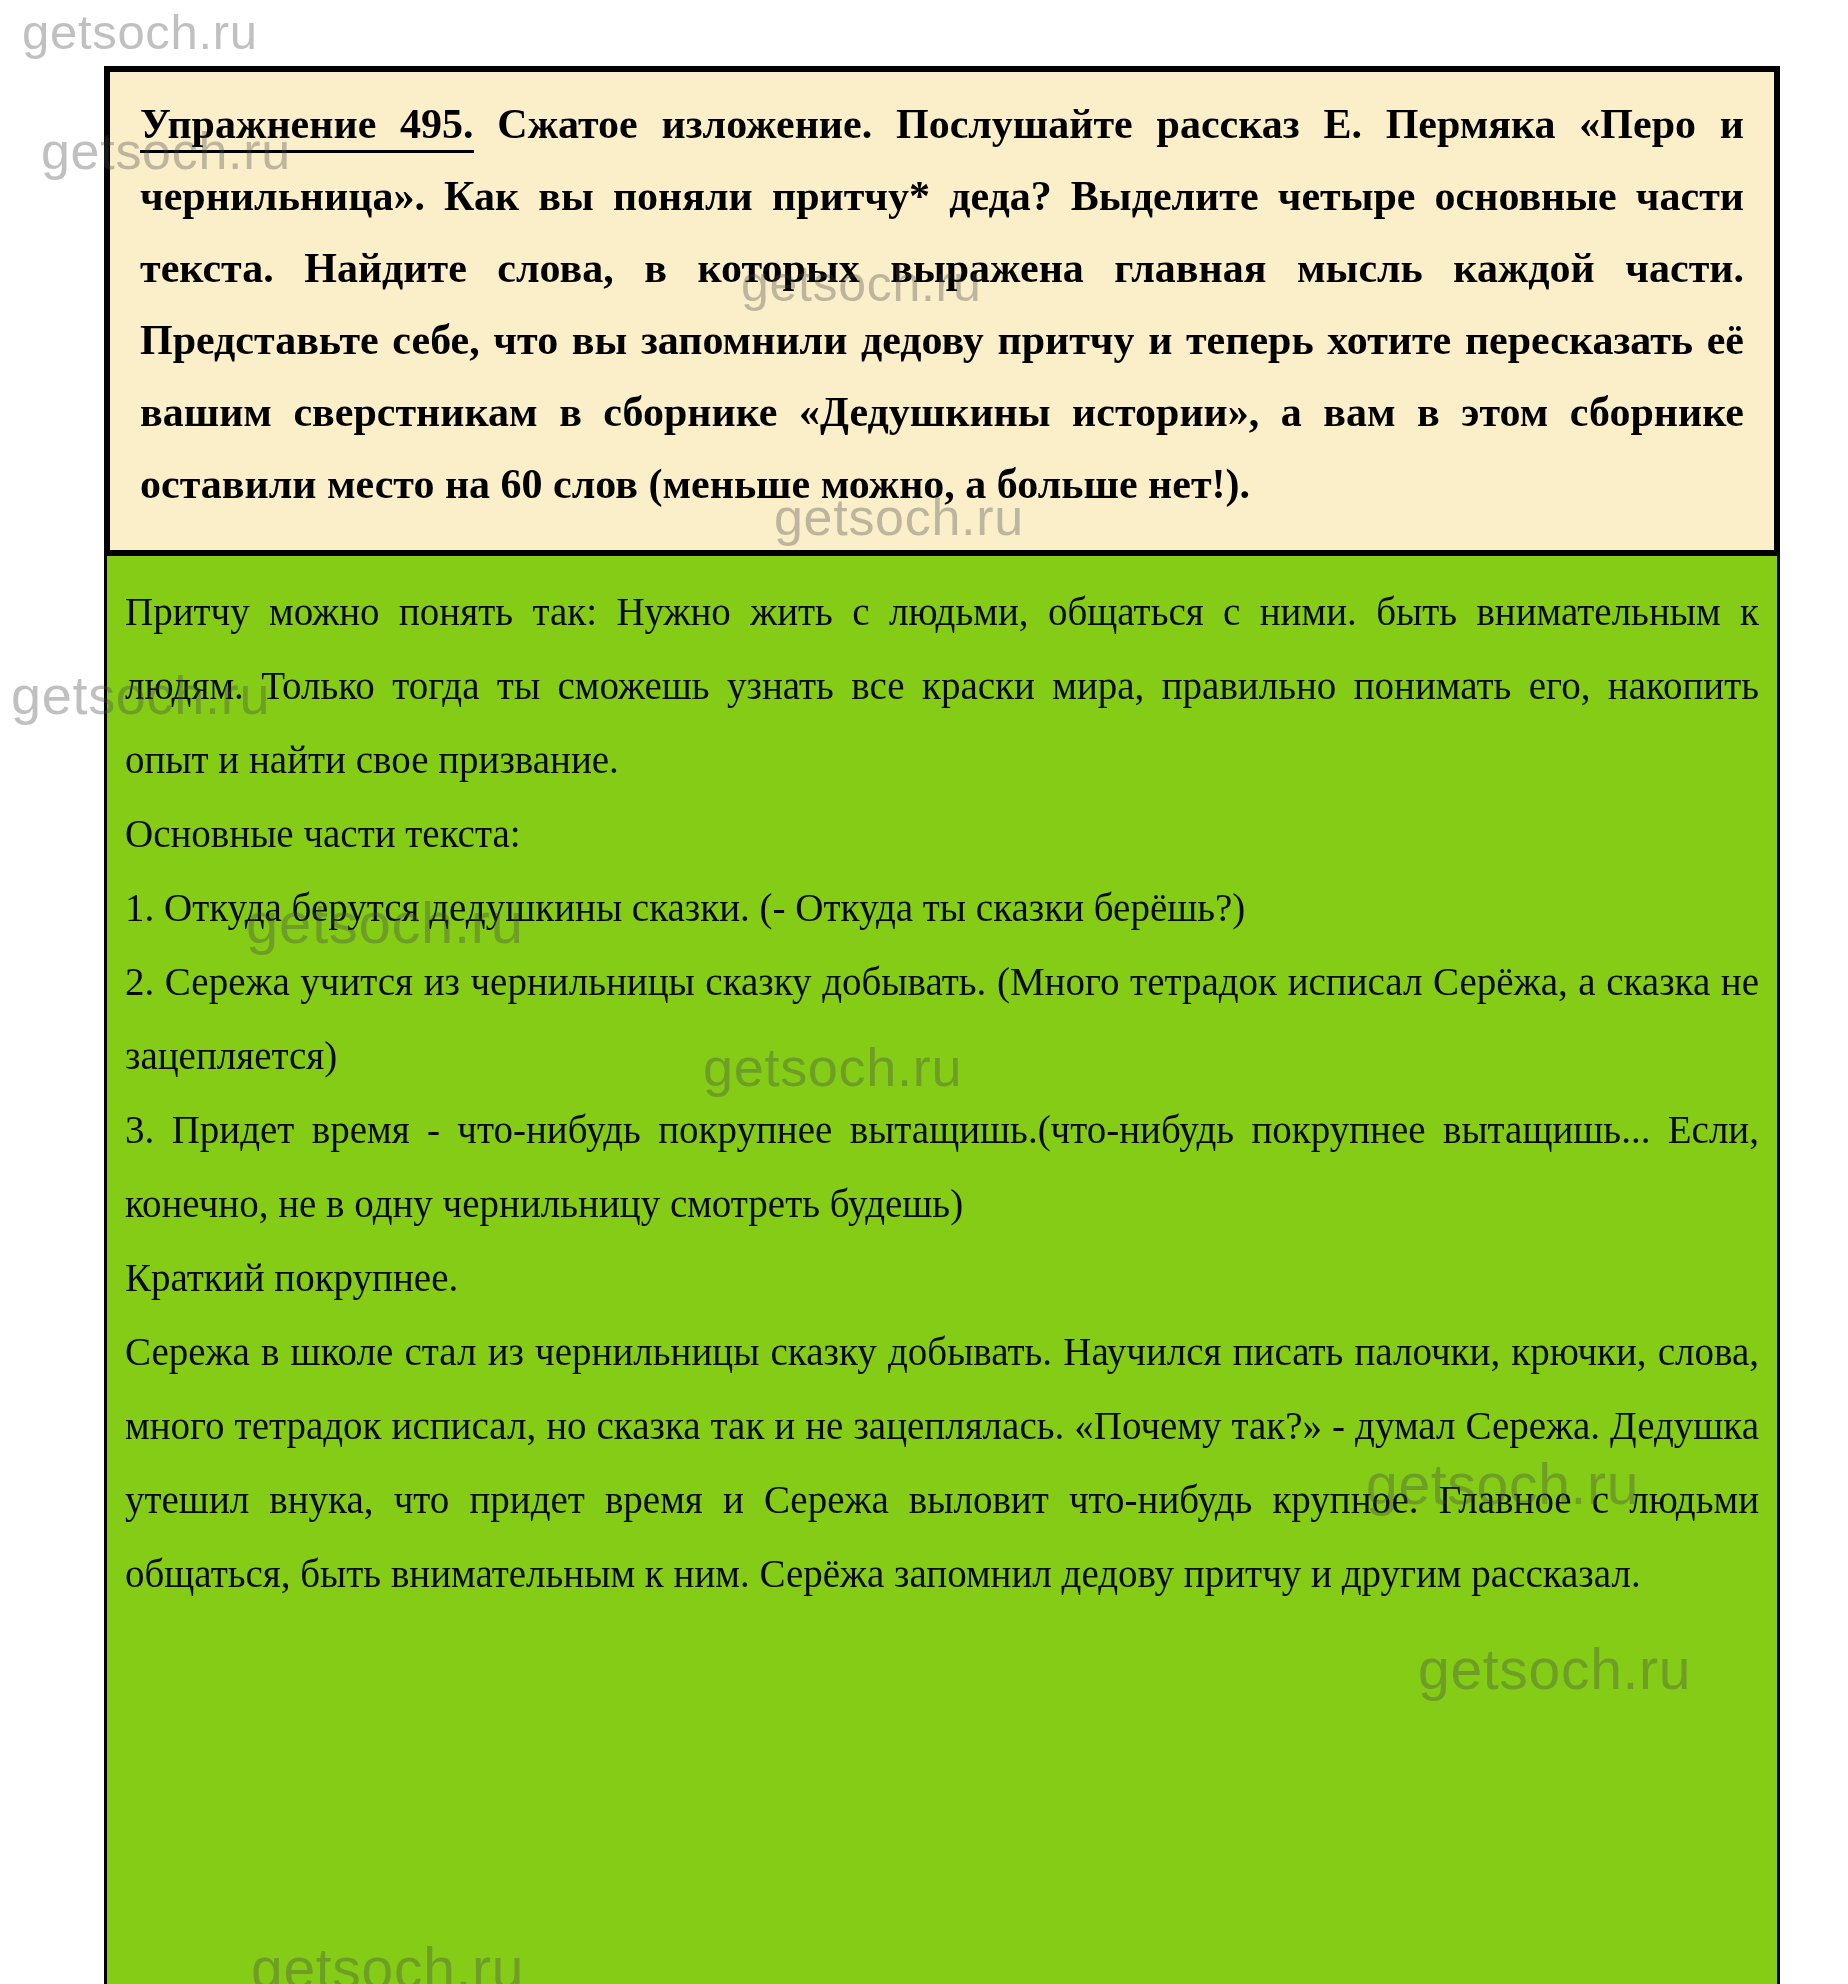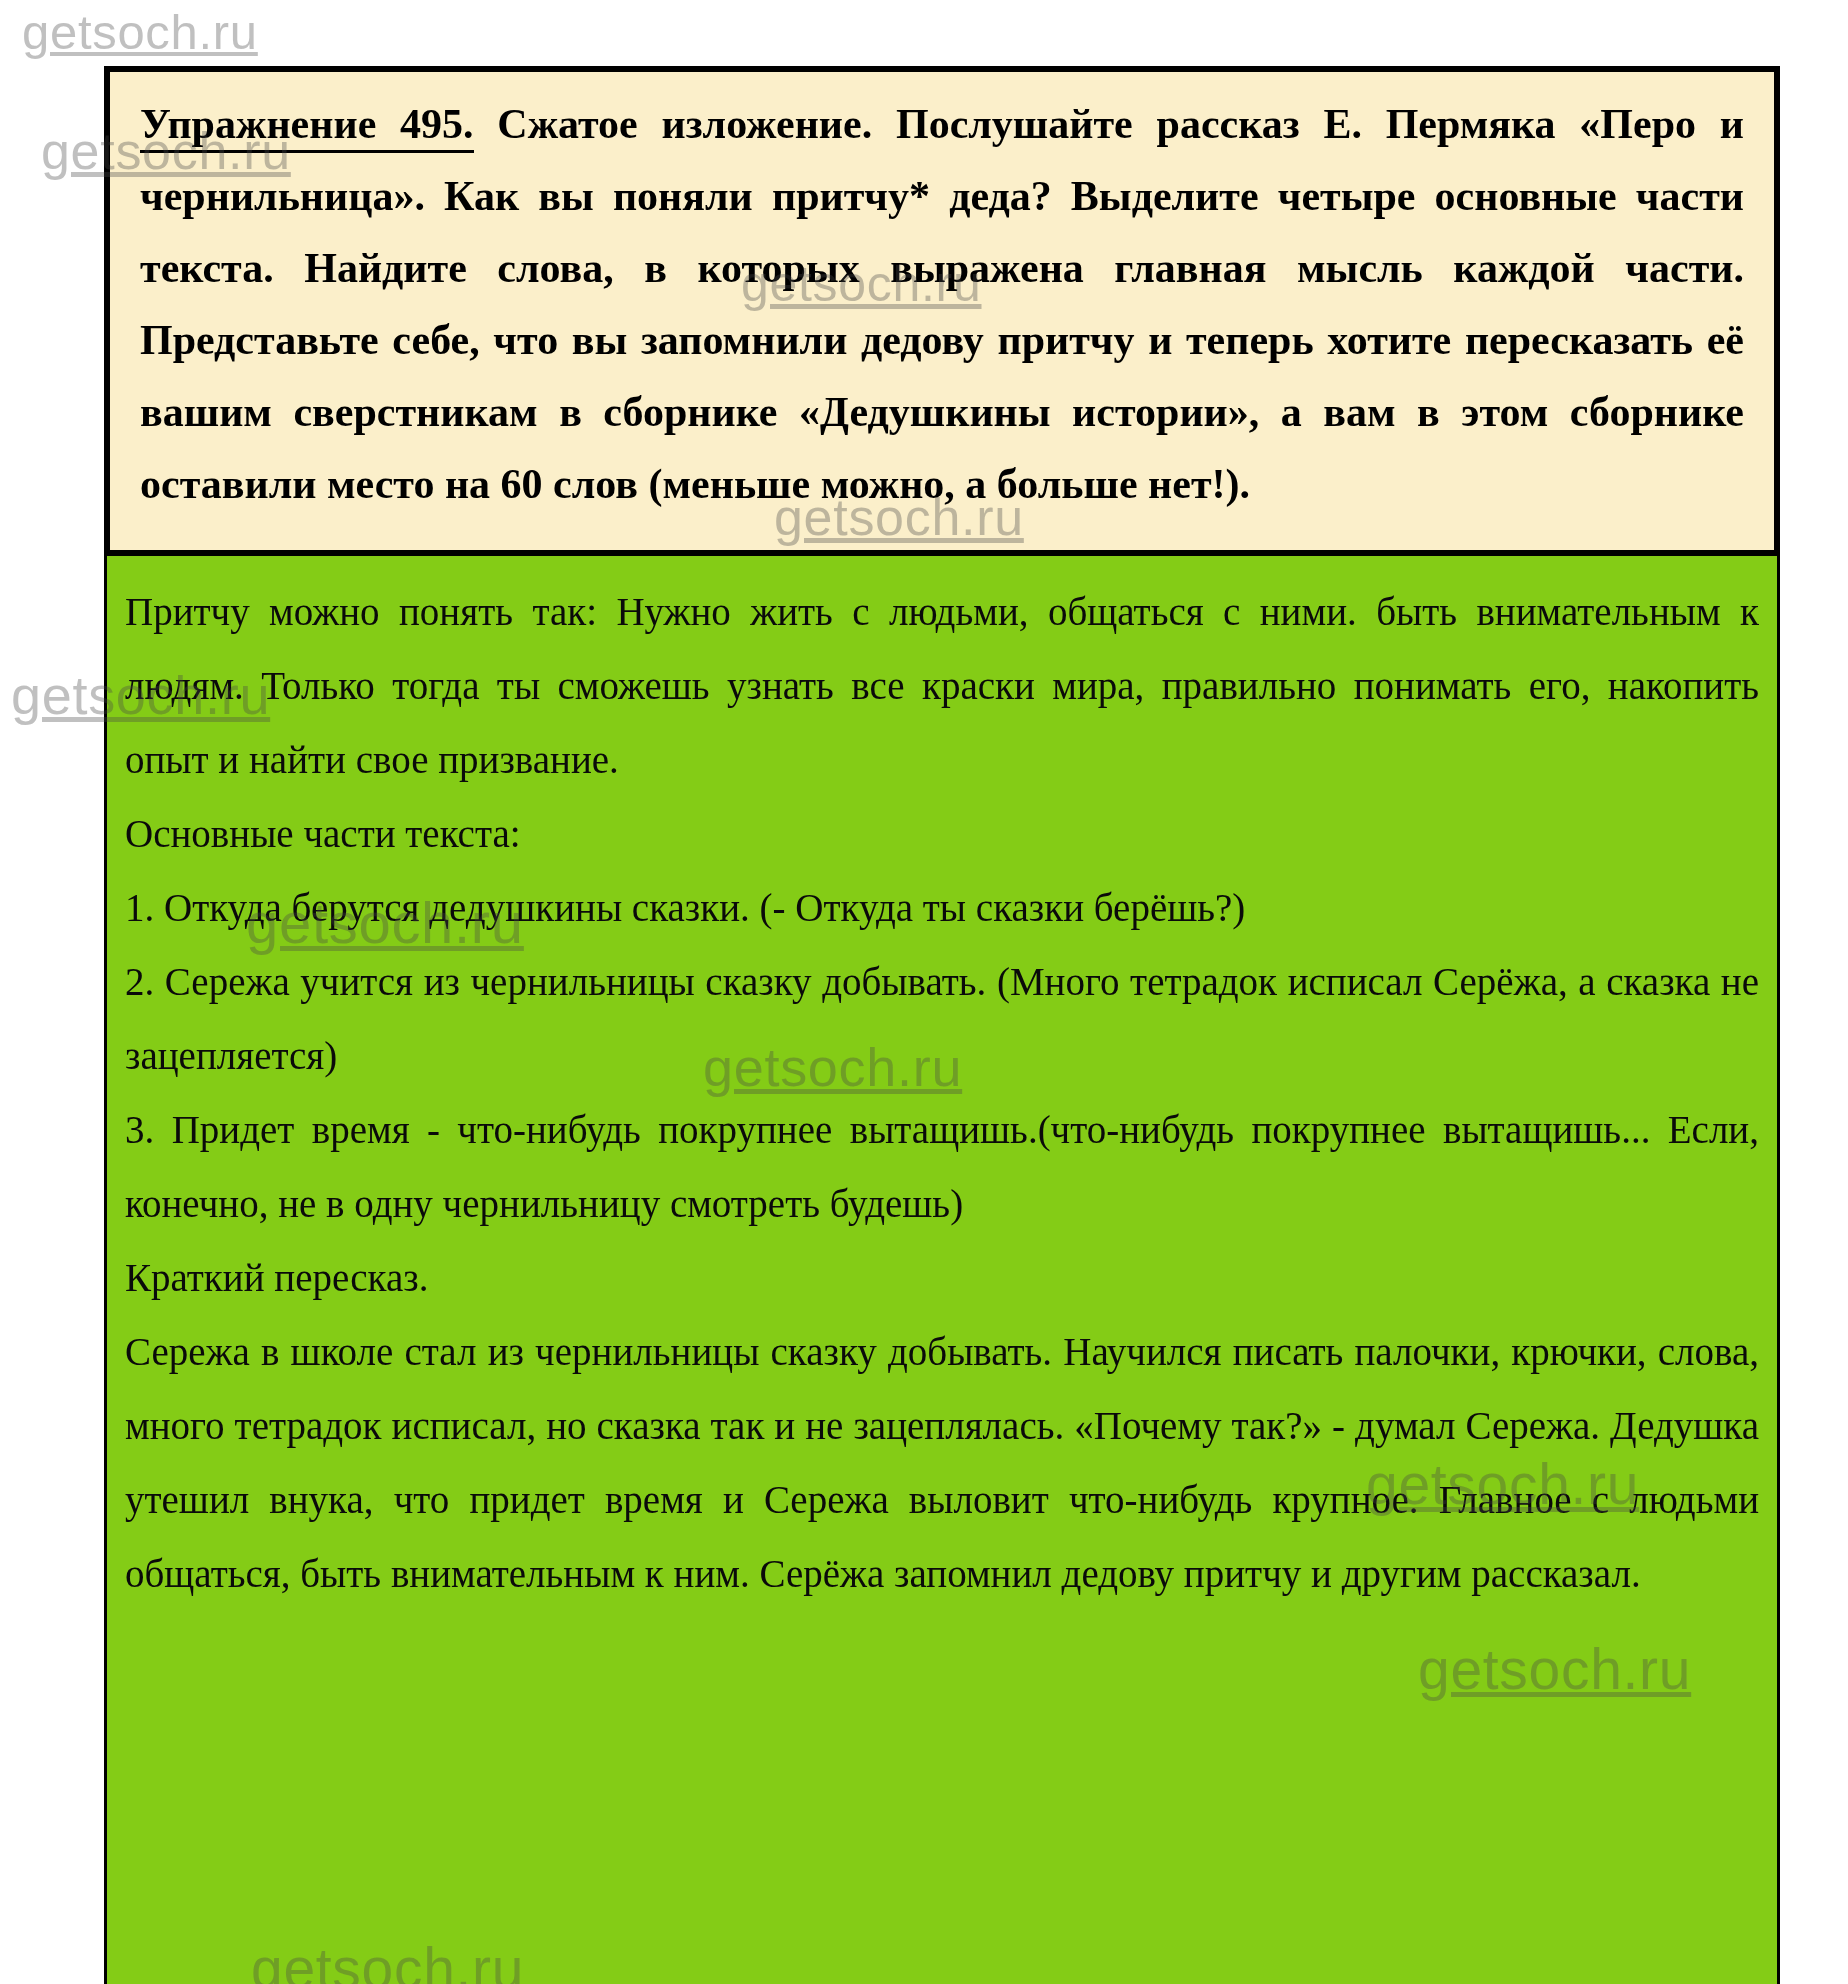--- a/index.html
+++ b/index.html
@@ -55,21 +55,20 @@
     text-align: justify;
     color: #0a0a0a;
   }
   .wm {
     position: absolute;
     font-family: "Liberation Sans", sans-serif;
     color: rgba(70,70,70,0.34);
     white-space: nowrap;
     z-index: 5;
     letter-spacing: 0.7px;
-    text-decoration: underline;
   }
 </style>
 </head>
 <body>
 
 <span class="wm" style="left:22px;   top:3.7px;    font-size:49px;">getsoch.ru</span>
 <span class="wm" style="left:41px;   top:121px;  font-size:52px;">getsoch.ru</span>
 <span class="wm" style="left:741px;  top:255px;  font-size:50px;">getsoch.ru</span>
 <span class="wm" style="left:774px; top:487px;  font-size:52px;">getsoch.ru</span>
 <span class="wm" style="left:11px;   top:664px;  font-size:54px;">getsoch.ru</span>
@@ -84,18 +83,18 @@
   <div class="task-box">
     <p><span class="exercise-label">Упражнение 495.</span> <span>Сжатое изложение. Послушайте рассказ Е. Пермяка «Перо и чернильница». Как вы поняли притчу* деда? Выделите четыре основные части текста. Найдите слова, в которых выражена главная мысль каждой части. Представьте себе, что вы запомнили дедову притчу и теперь хотите пересказать её вашим сверстникам в сборнике «Дедушкины истории», а вам в этом сборнике оставили место на 60 слов (меньше можно, а больше нет!).</span></p>
   </div>
 
   <div class="answer-box">
     <p>Притчу можно понять так: Нужно жить с людьми, общаться с ними. быть внимательным к людям. Только тогда ты сможешь узнать все краски мира, правильно понимать его, накопить опыт и найти свое призвание.</p>
     <p>Основные части текста:</p>
     <p>1. Откуда берутся дедушкины сказки. (- Откуда ты сказки берёшь?)</p>
     <p>2. Сережа учится из чернильницы сказку добывать. (Много тетрадок исписал Серёжа, а сказка не зацепляется)</p>
     <p>3. Придет время - что-нибудь покрупнее вытащишь.(что-нибудь покрупнее вытащишь... Если, конечно, не в одну чернильницу смотреть будешь)</p>
-    <p>Краткий пересказ.</p>
+    <p>Краткий покрупнее.</p>
     <p>Сережа в школе стал из чернильницы сказку добывать. Научился писать палочки, крючки, слова, много тетрадок исписал, но сказка так и не зацеплялась. «Почему так?» - думал Сережа. Дедушка утешил внука, что придет время и Сережа выловит что-нибудь крупное. Главное с людьми общаться, быть внимательным к ним. Серёжа запомнил дедову притчу и другим рассказал.</p>
   </div>
 
 </div>
 
 
 </body></html>

